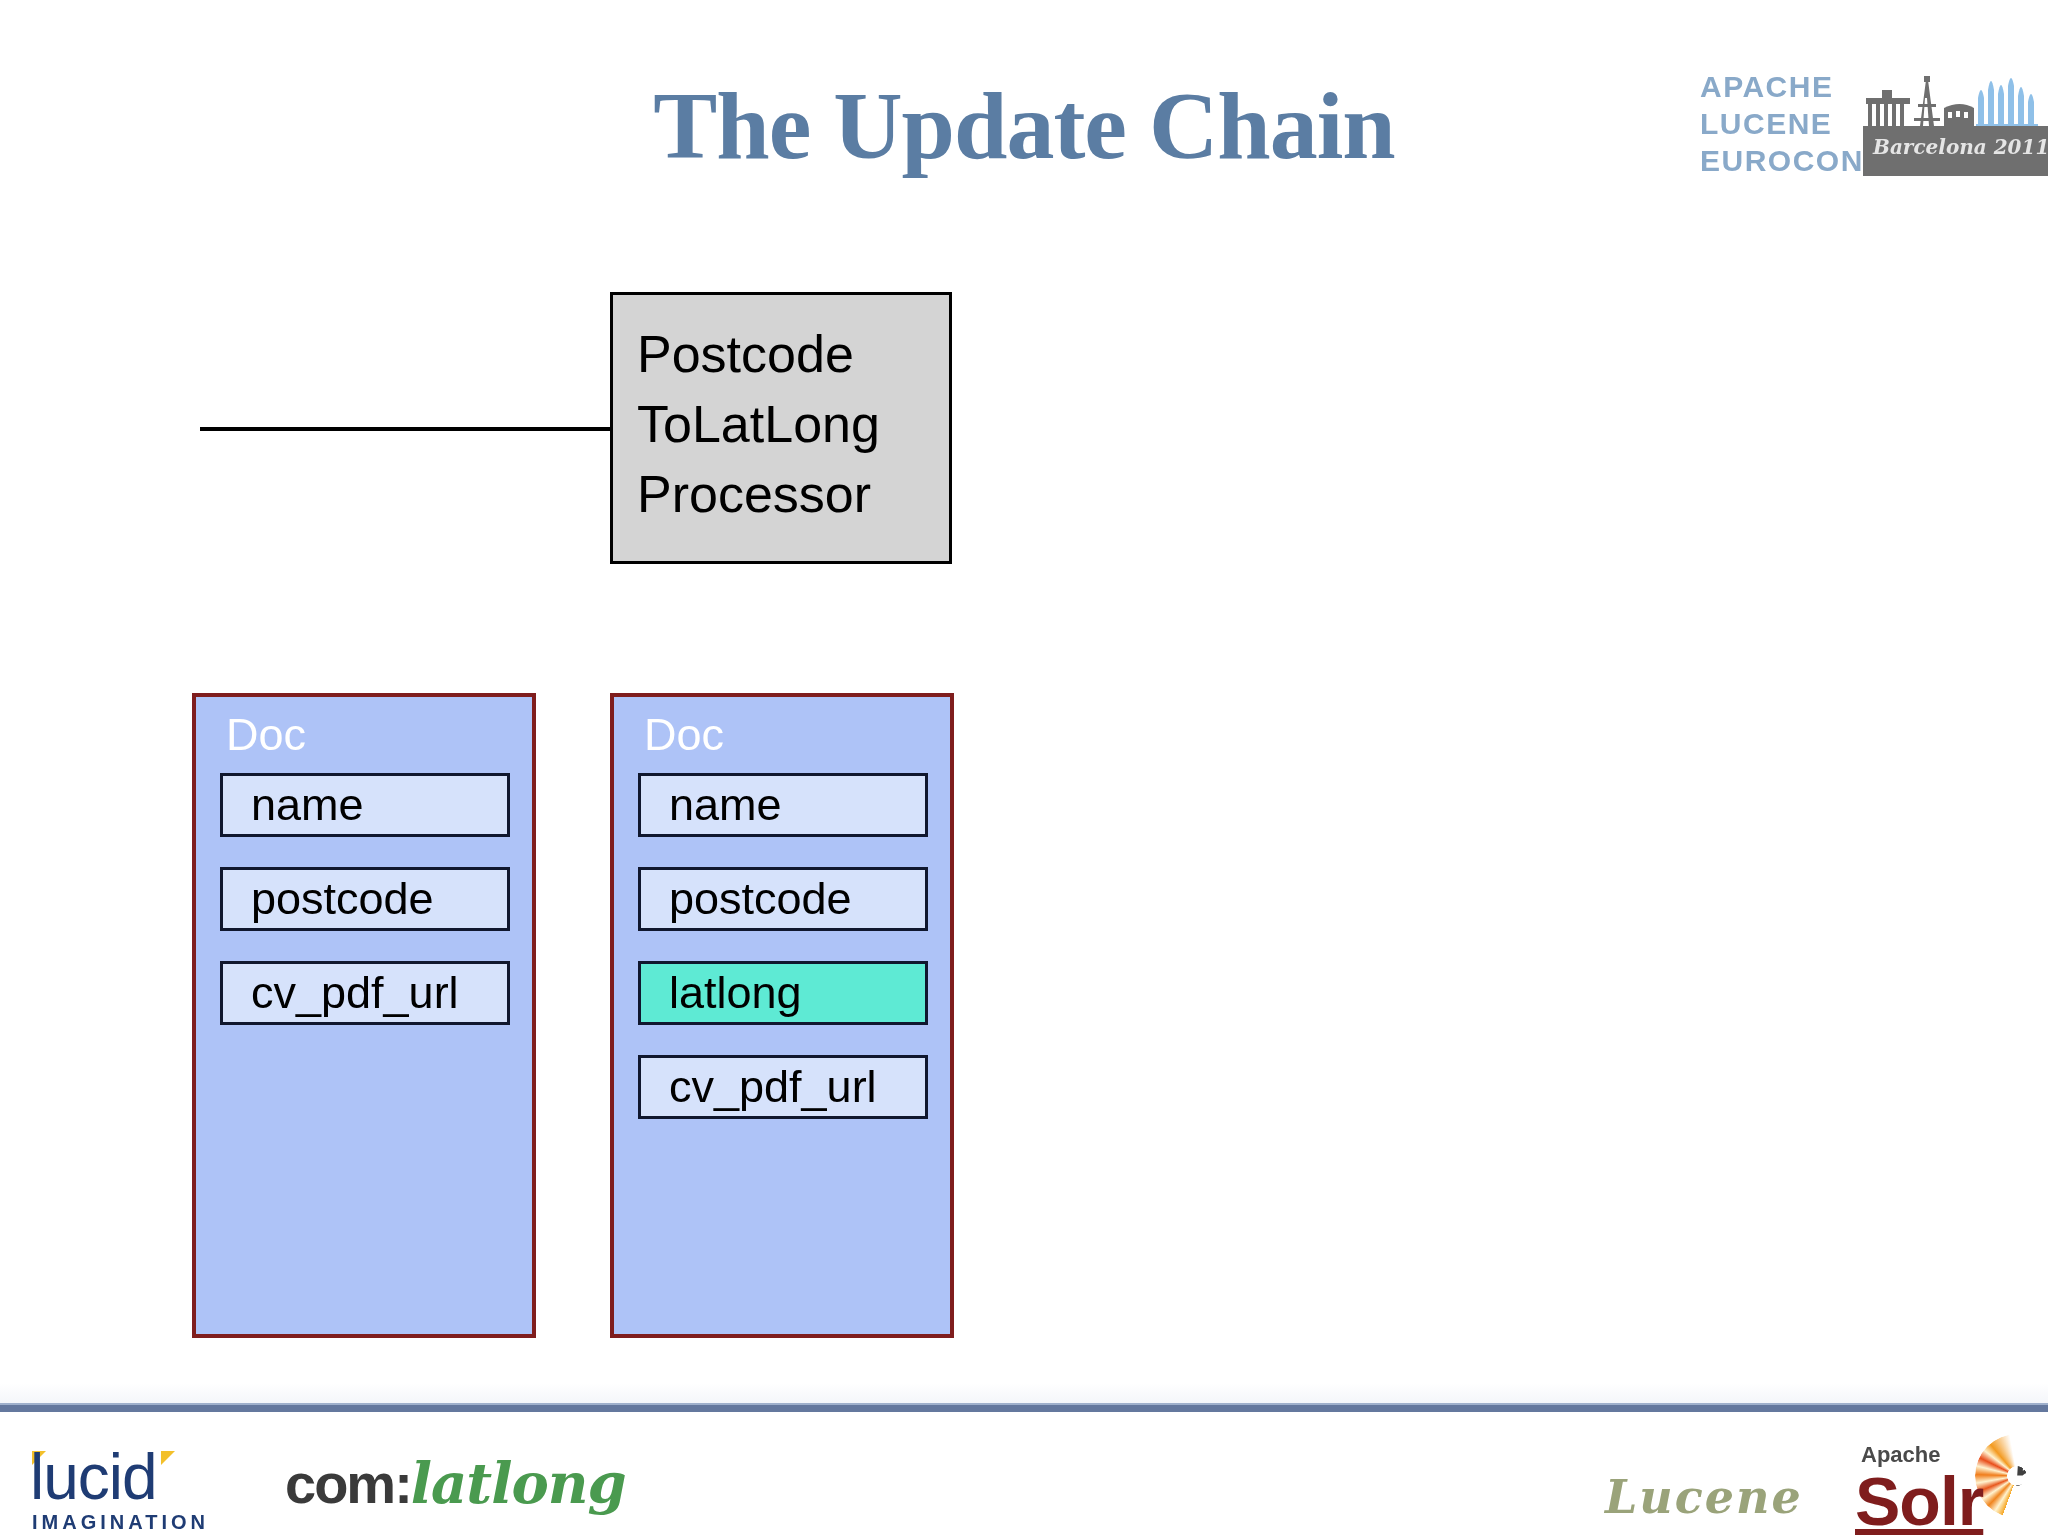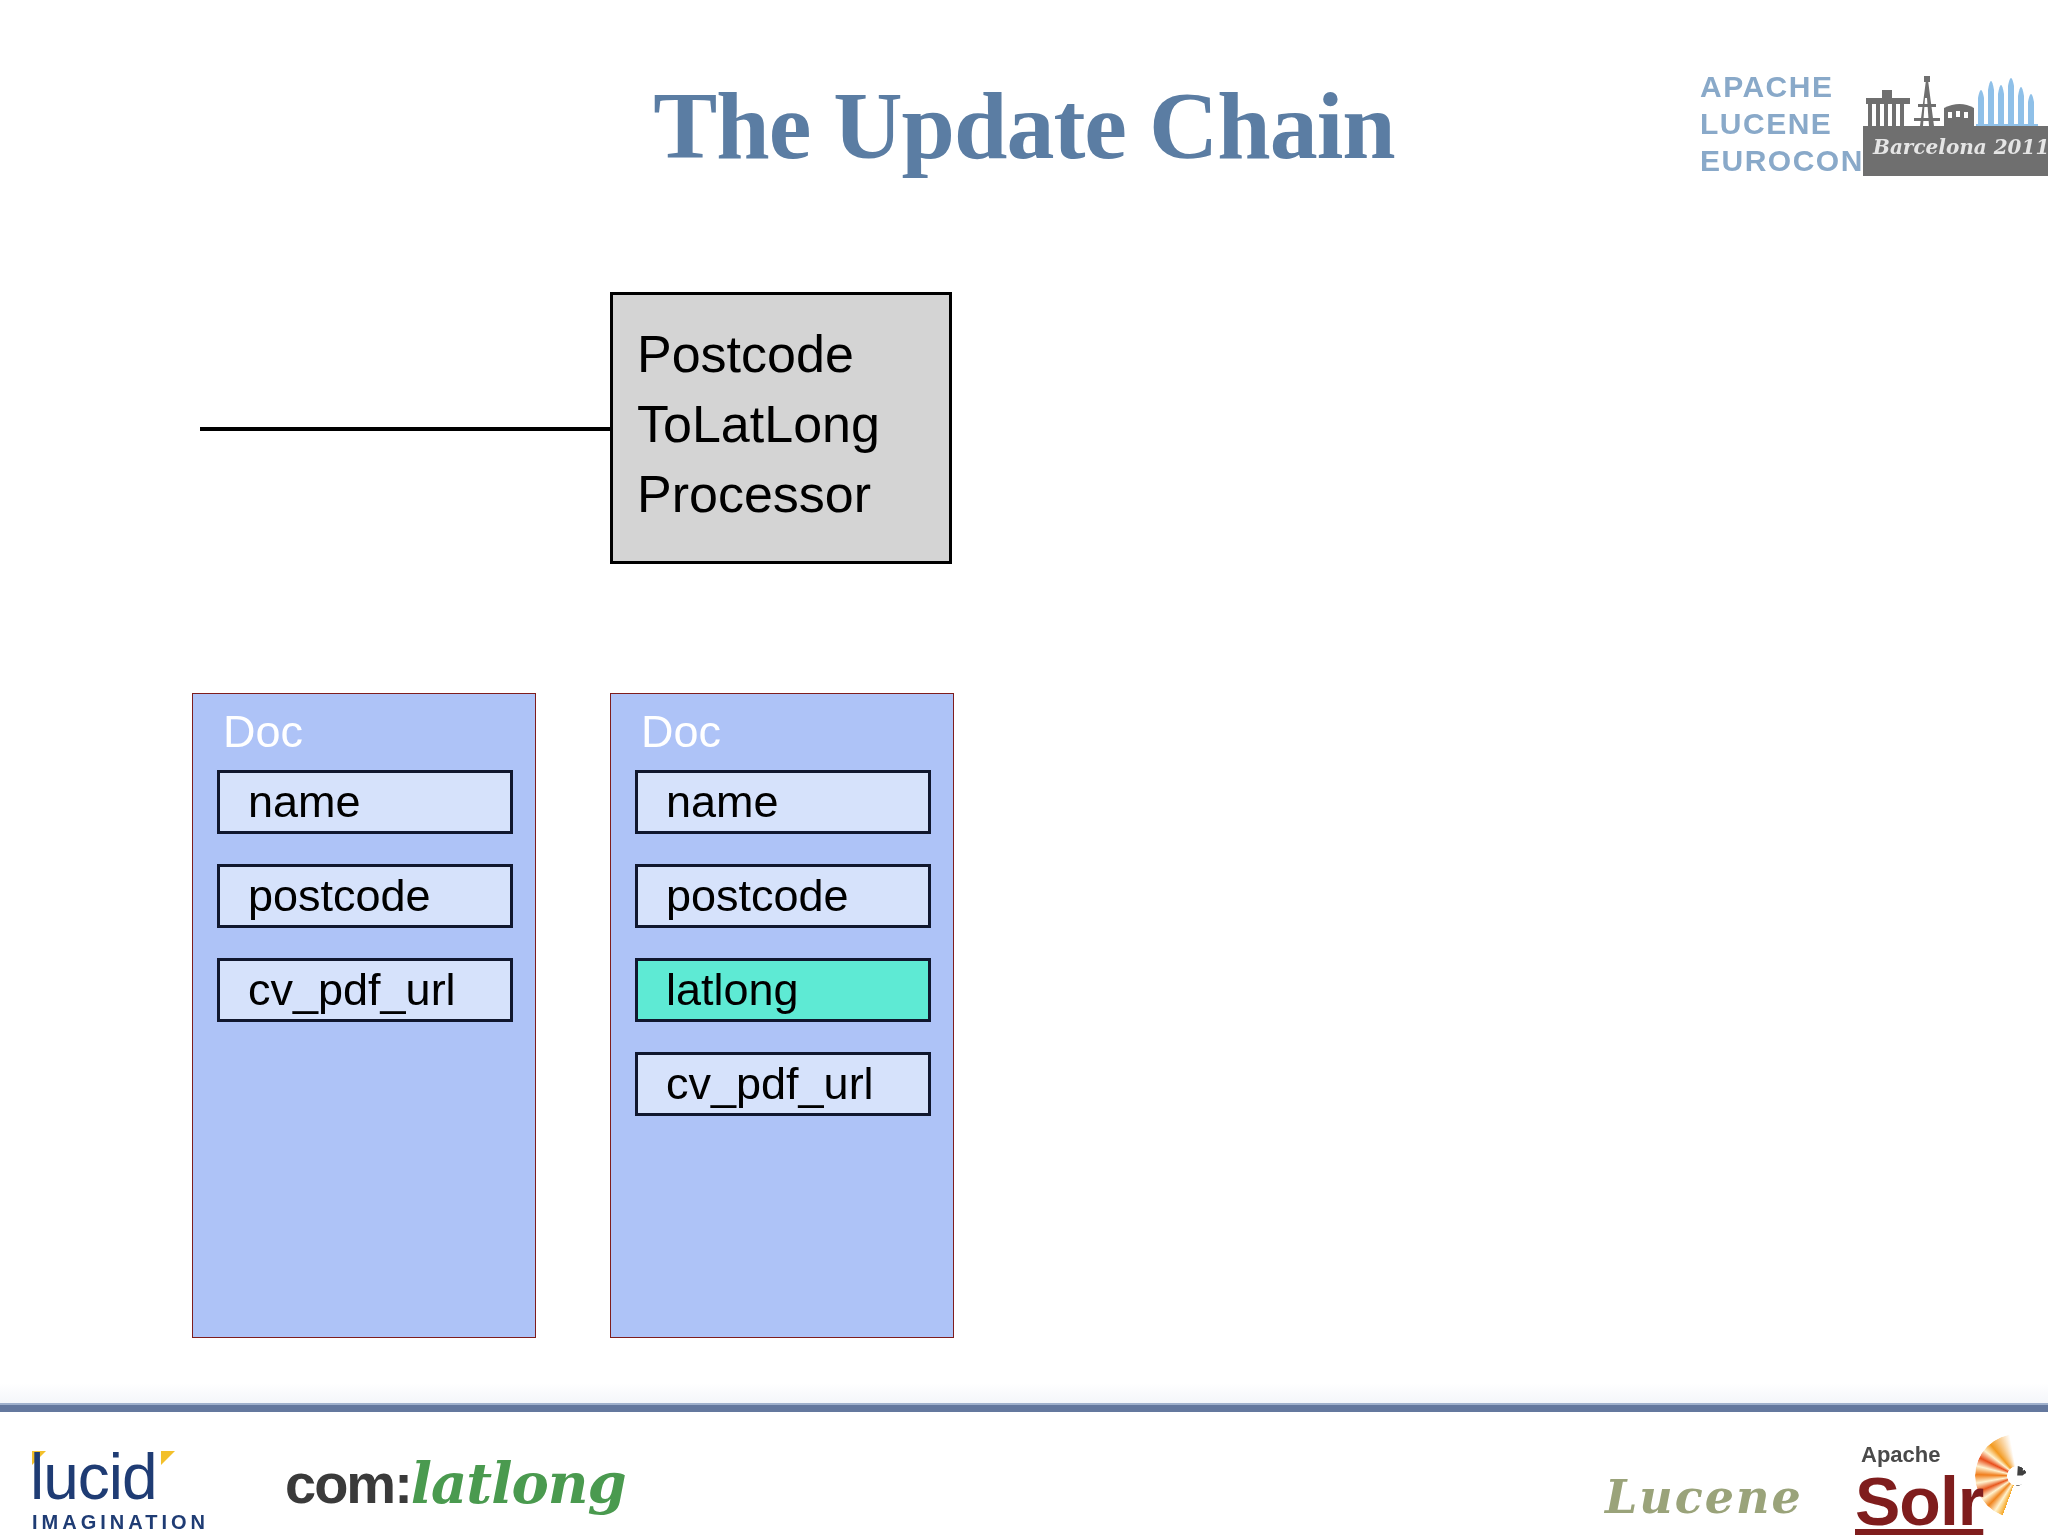--- a/index.html
+++ b/index.html
@@ -110,21 +110,21 @@
     font-size: 52px;
     color: #000000;
     line-height: 70px;
     white-space: pre-line;
   }
 
   
   .doc-box {
     position: absolute;
     background: #aec3f7;
-    border: 1px solid #7f1d1d;
+    border: 4px solid #7f1d1d;
     box-sizing: border-box;
   }
   .doc-box.doc-1 { left: 192px; top: 693px; width: 344px; height: 645px; }
   .doc-box.doc-2 { left: 610px; top: 693px; width: 344px; height: 645px; }
 
   .doc-label {
     position: absolute;
     left: 30px;
     top: 8px;
     font-size: 45px;

